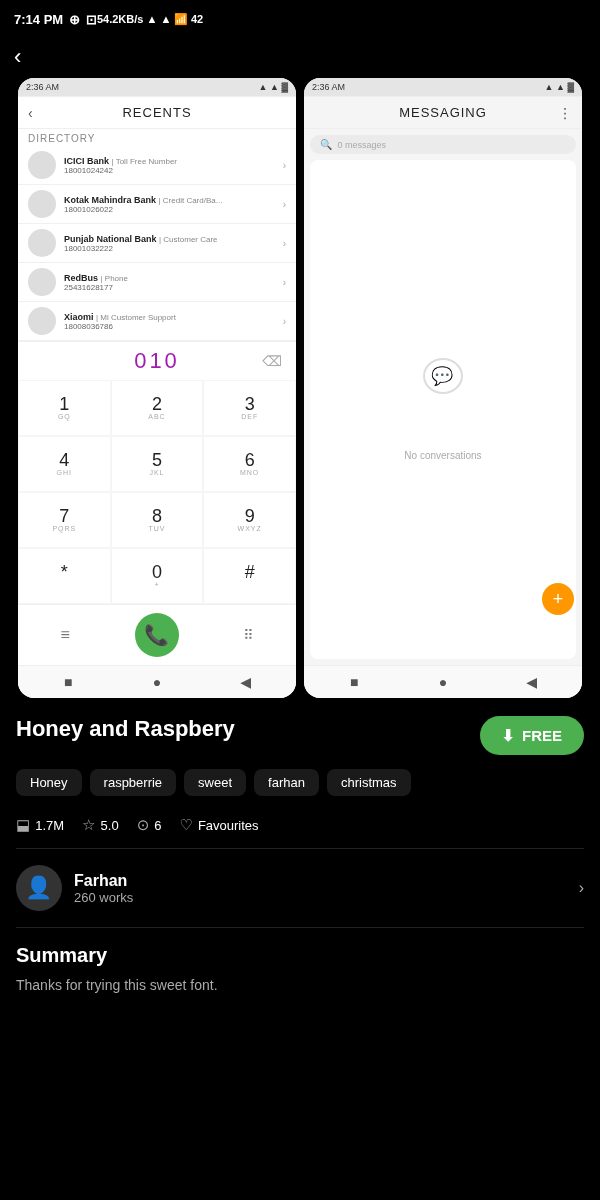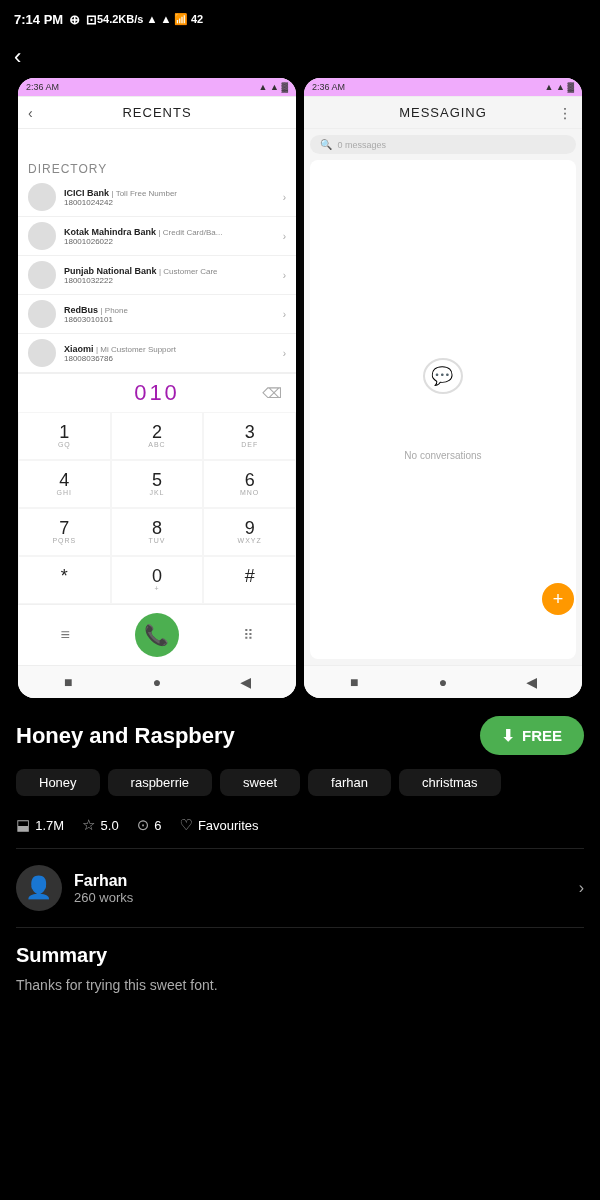--- a/index.html
+++ b/index.html
@@ -54,21 +54,21 @@
     }
 
     
     .phone-status {
       display: flex;
       justify-content: space-between;
       align-items: center;
       padding: 4px 8px;
       font-size: 9px;
       color: #333;
-      background: #f0abfc;
+      background: #e5e5e5;
       border-bottom: 1px solid #eee;
     }
 
     
     .phone-header {
       display: flex;
       align-items: center;
       justify-content: center;
       padding: 8px 10px;
       border-bottom: 1px solid #eee;
@@ -99,26 +99,25 @@
     .dialer-section {
       background: #fff;
       color: #333;
       flex: 1;
       display: flex;
       flex-direction: column;
       overflow: hidden;
     }
 
     .directory-label {
-      font-size: 12px;
+      font-size: 10px;
       color: #888;
       padding: 4px 10px 2px;
       letter-spacing: 1px;
       text-transform: uppercase;
-      margin-top: 29px;
     }
 
     .contact-list { flex: 0 0 auto; }
     .contact-item {
       display: flex;
       align-items: center;
       padding: 5px 10px;
       border-bottom: 1px solid #f0f0f0;
     }
     .contact-avatar {
@@ -314,21 +313,21 @@
     }
 
     
     .app-section {
       padding: 18px 16px 10px;
       background: #000;
     }
 
     .app-title-row {
       display: flex;
-      align-items: center;
+      align-items: flex-start;
       justify-content: space-between;
       margin-bottom: 14px;
       gap: 28px;
     }
     .app-title {
       font-size: 22px;
       font-weight: 800;
       color: #fff;
     }
     .free-btn {
@@ -350,21 +349,21 @@
     .tags-row {
       display: flex;
       flex-wrap: wrap;
       gap: 8px;
       margin-bottom: 14px;
     }
     .tag {
       background: #1a1a1a;
       color: #fff;
       border-radius: 8px;
-      padding: 6px 23px;
+      padding: 6px 14px;
       font-size: 13px;
       cursor: pointer;
     }
 
     
     .stats-row {
       display: flex;
       align-items: center;
       gap: 18px;
       padding: 6px 0 14px;
@@ -511,21 +510,21 @@
       <div class="contact-number">18001032222</div>
     </div>
     <span class="contact-arrow">›</span>
   </div>
           <div class="contact-item">
     <div class="contact-avatar"></div>
     <div class="contact-info">
       <div class="contact-name">
         RedBus <span>| Phone</span>
       </div>
-      <div class="contact-number">18603010101</div>
+      <div class="contact-number">25431628177</div>
     </div>
     <span class="contact-arrow">›</span>
   </div>
           <div class="contact-item">
     <div class="contact-avatar"></div>
     <div class="contact-info">
       <div class="contact-name">
         Xiaomi <span>| Mi Customer Support</span>
       </div>
       <div class="contact-number">18008036786</div>

